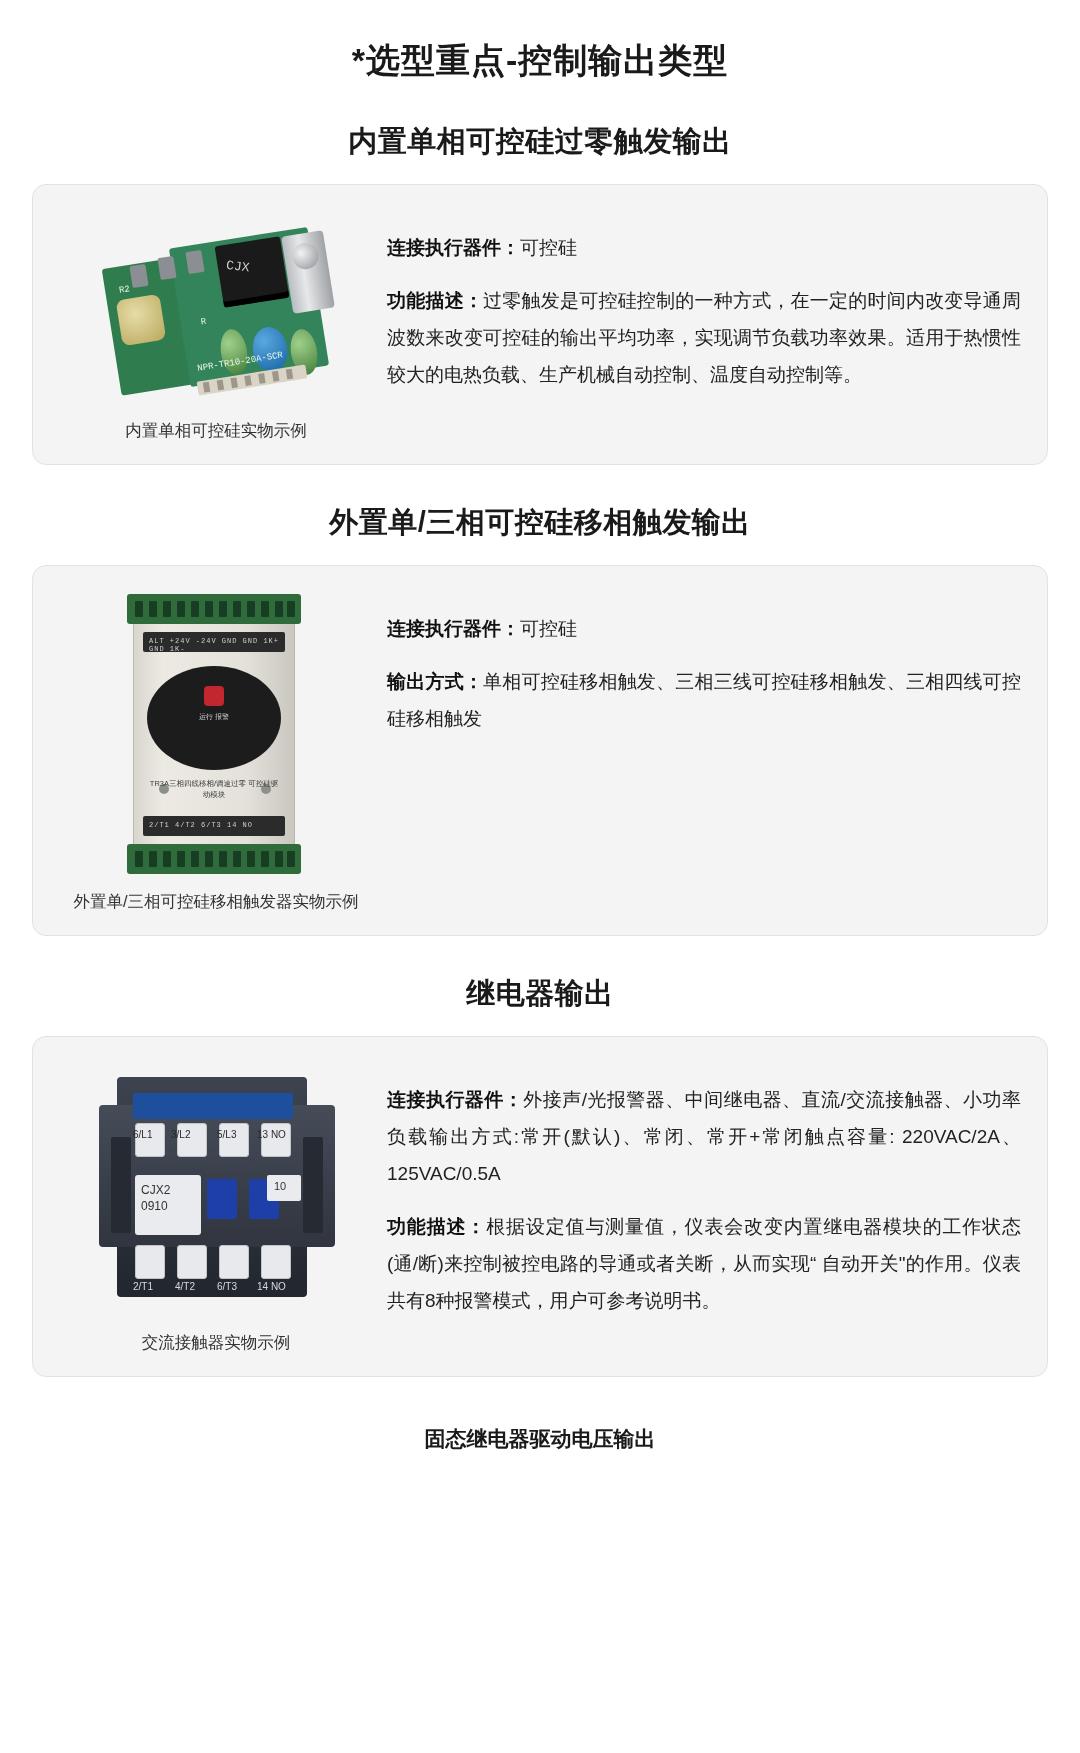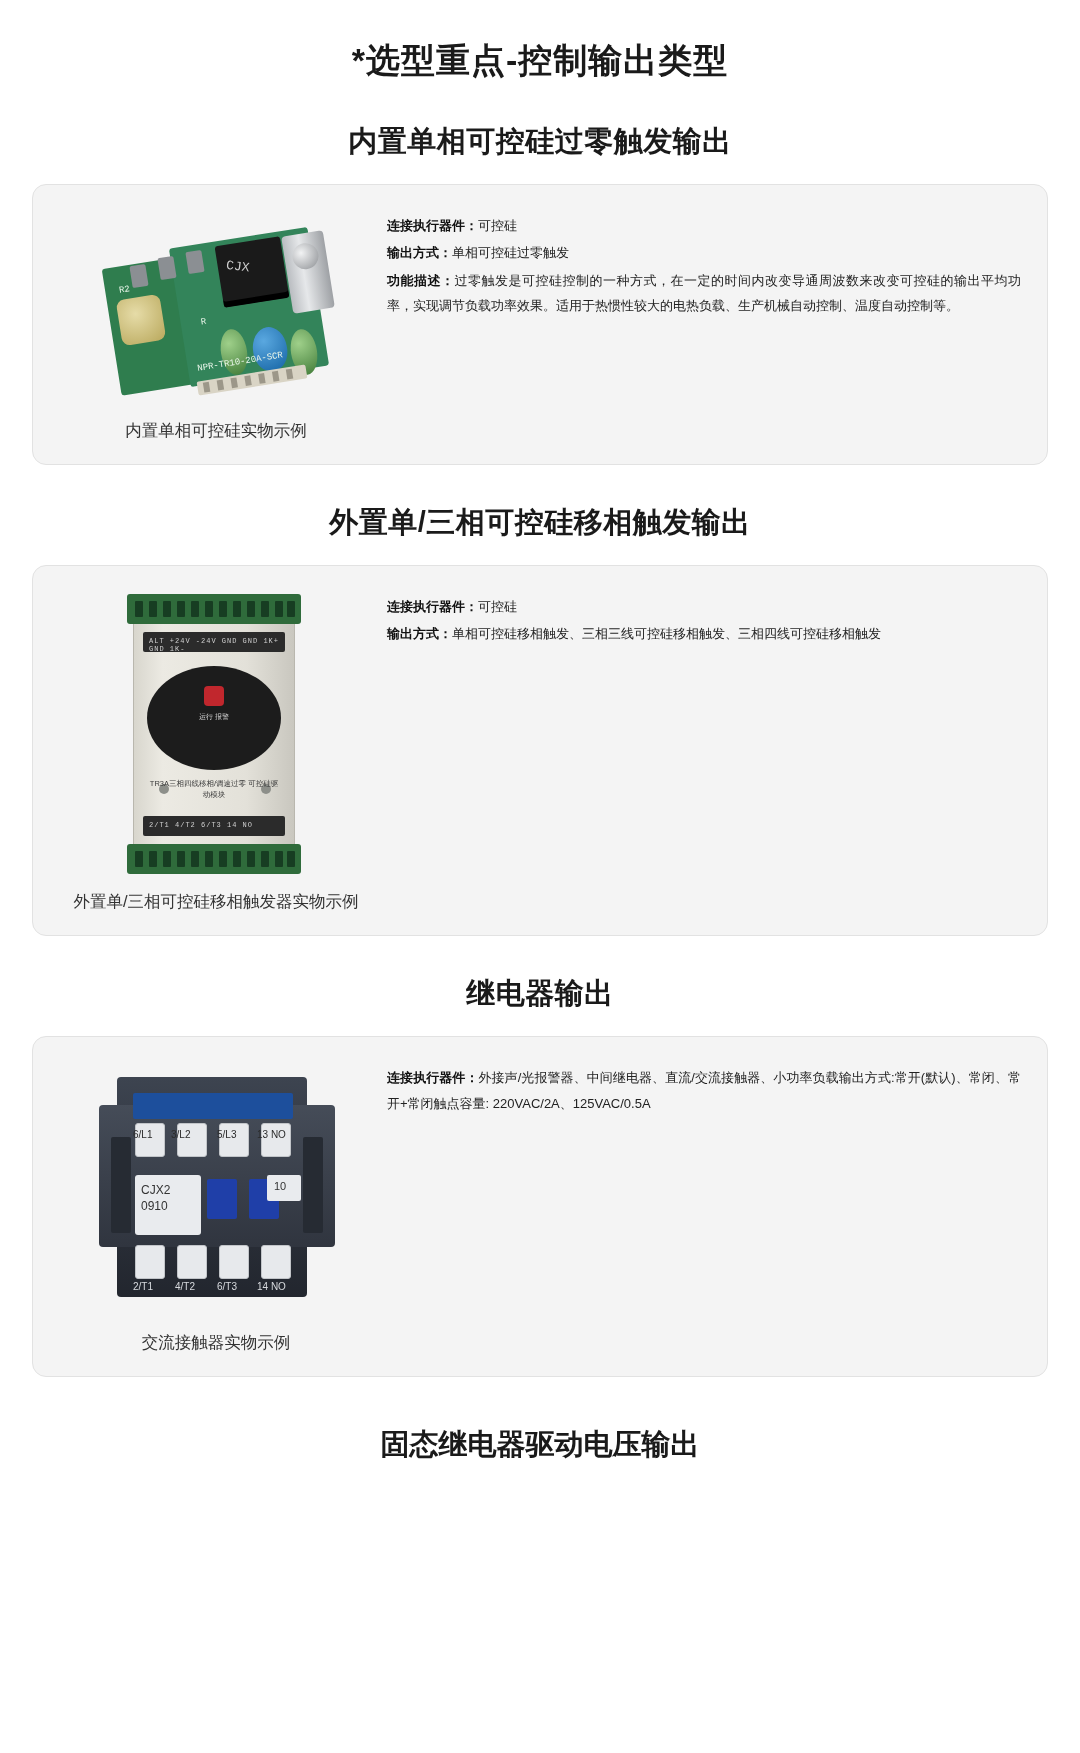--- a/index.html
+++ b/index.html
@@ -55,25 +55,26 @@
     text-align: center;
     margin-top: 12px;
     line-height: 1.4;
   }
   .card-right {
     flex: 1 1 auto;
     padding-left: 6px;
     padding-top: 6px;
   }
   .spec-row {
-    font-size: 13px;
+    font-size: 19px;
     line-height: 1.95;
     color: #222;
     margin-bottom: 2px;
     text-align: justify;
+    margin-top: 16px;
   }
   .spec-label {
     font-weight: bold;
     color: #111;
   }
   
   .pcb {
     position: relative;
     width: 230px; height: 200px;
   }
@@ -221,21 +222,21 @@
     background:#e9ebee; border-radius:2px;
   }
   .cont .small b{ position:absolute; left:7px; top:5px; font-size:11px; color:#333; font-weight:normal;}
   .cont .coilblk {
     position:absolute; left:30px; top:78px; width:20px; height:96px;
     background:#262b33; border-radius:2px;
   }
   .cont .coilblk.r { left: 222px; }
   .bottom-title {
     text-align: center;
-    font-size: 29px;
+    font-size: 21px;
     font-weight: bold;
     color: #1a1a1a;
     margin-top: 48px;
     padding-bottom: 30px;
   }
 </style>
 </head>
 <body>
 
 <div class="page-title">*选型重点-控制输出类型</div>
@@ -271,23 +272,20 @@
       </div>
       <div class="txt" style="left:18px; top:78px;">R2</div>
       <div class="txt" style="left:100px; top:110px;">R</div>
       <div class="txt" style="left:96px; top:150px;">NPR-TR10-20A-SCR</div>
     </div>
     <div class="card-caption">内置单相可控硅实物示例</div>
   </div>
   <div class="card-right">
     <div class="spec-row">
       <span class="spec-label">连接执行器件：</span><span>可控硅</span>
-    </div>
-    <div class="spec-row">
-      <span class="spec-label">输出方式：</span><span>单相可控硅过零触发</span>
     </div>
     <div class="spec-row">
       <span class="spec-label">功能描述：</span><span>过零触发是可控硅控制的一种方式，在一定的时间内改变导通周波数来改变可控硅的输出平均功率，实现调节负载功率效果。适用于热惯性较大的电热负载、生产机械自动控制、温度自动控制等。</span>
     </div>
   </div>
 </div>
 
 <div class="section-title">外置单/三相可控硅移相触发输出</div>
 
 <div class="card">
@@ -383,16 +381,19 @@
       <div class="termtxt" style="left:94px; top:222px; font-size:10px; color:#d7dade;">4/T2</div>
       <div class="termtxt" style="left:136px; top:222px; font-size:10px; color:#d7dade;">6/T3</div>
       <div class="termtxt" style="left:176px; top:222px; font-size:10px; color:#d7dade;">14 NO</div>
     </div>
     <div class="card-caption">交流接触器实物示例</div>
   </div>
   <div class="card-right">
     <div class="spec-row">
       <span class="spec-label">连接执行器件：</span><span>外接声/光报警器、中间继电器、直流/交流接触器、小功率负载输出方式:常开(默认)、常闭、常开+常闭触点容量: 220VAC/2A、125VAC/0.5A</span>
     </div>
+    <div class="spec-row">
+      <span class="spec-label">功能描述：</span><span>根据设定值与测量值，仪表会改变内置继电器模块的工作状态(通/断)来控制被控电路的导通或者关断，从而实现“ 自动开关"的作用。仪表共有8种报警模式，用户可参考说明书。</span>
+    </div>
   </div>
 </div>
 
 <div class="bottom-title">固态继电器驱动电压输出</div>
 
 </body></html>

